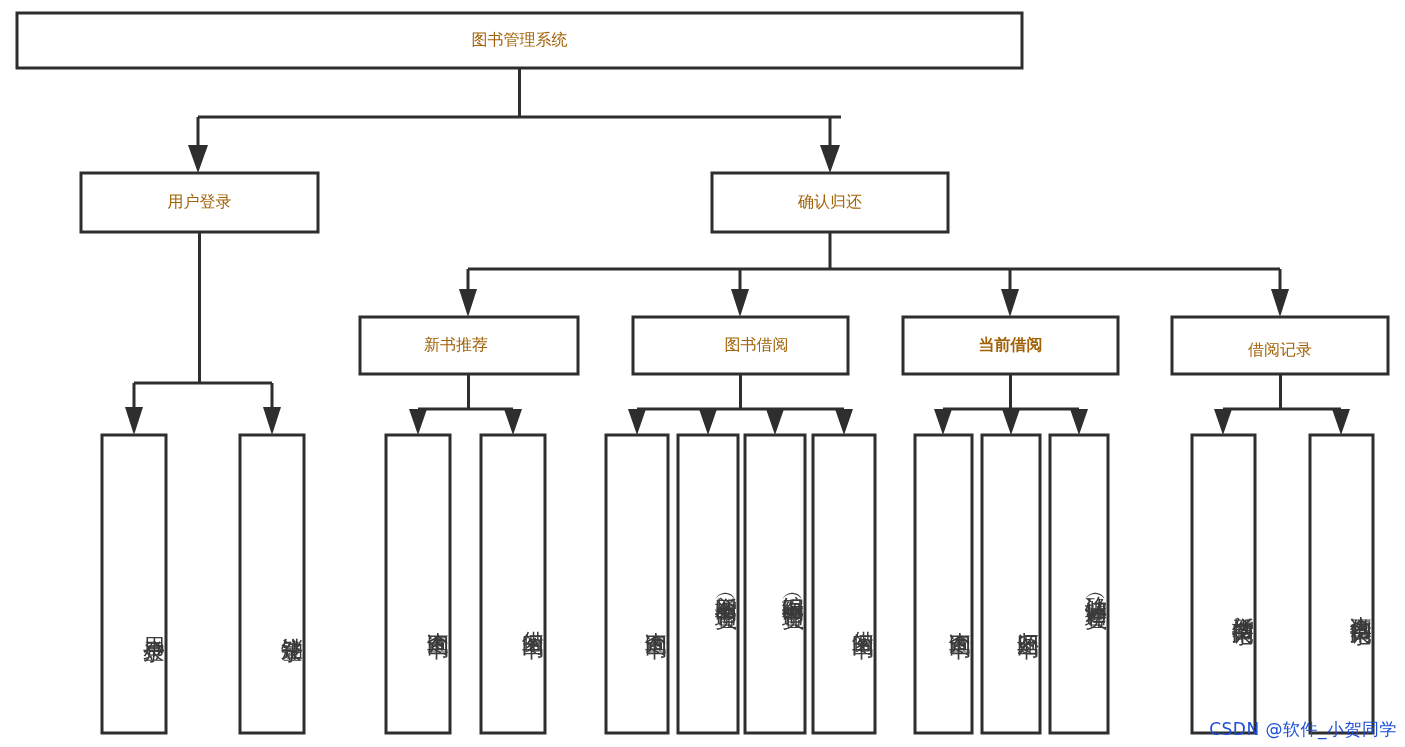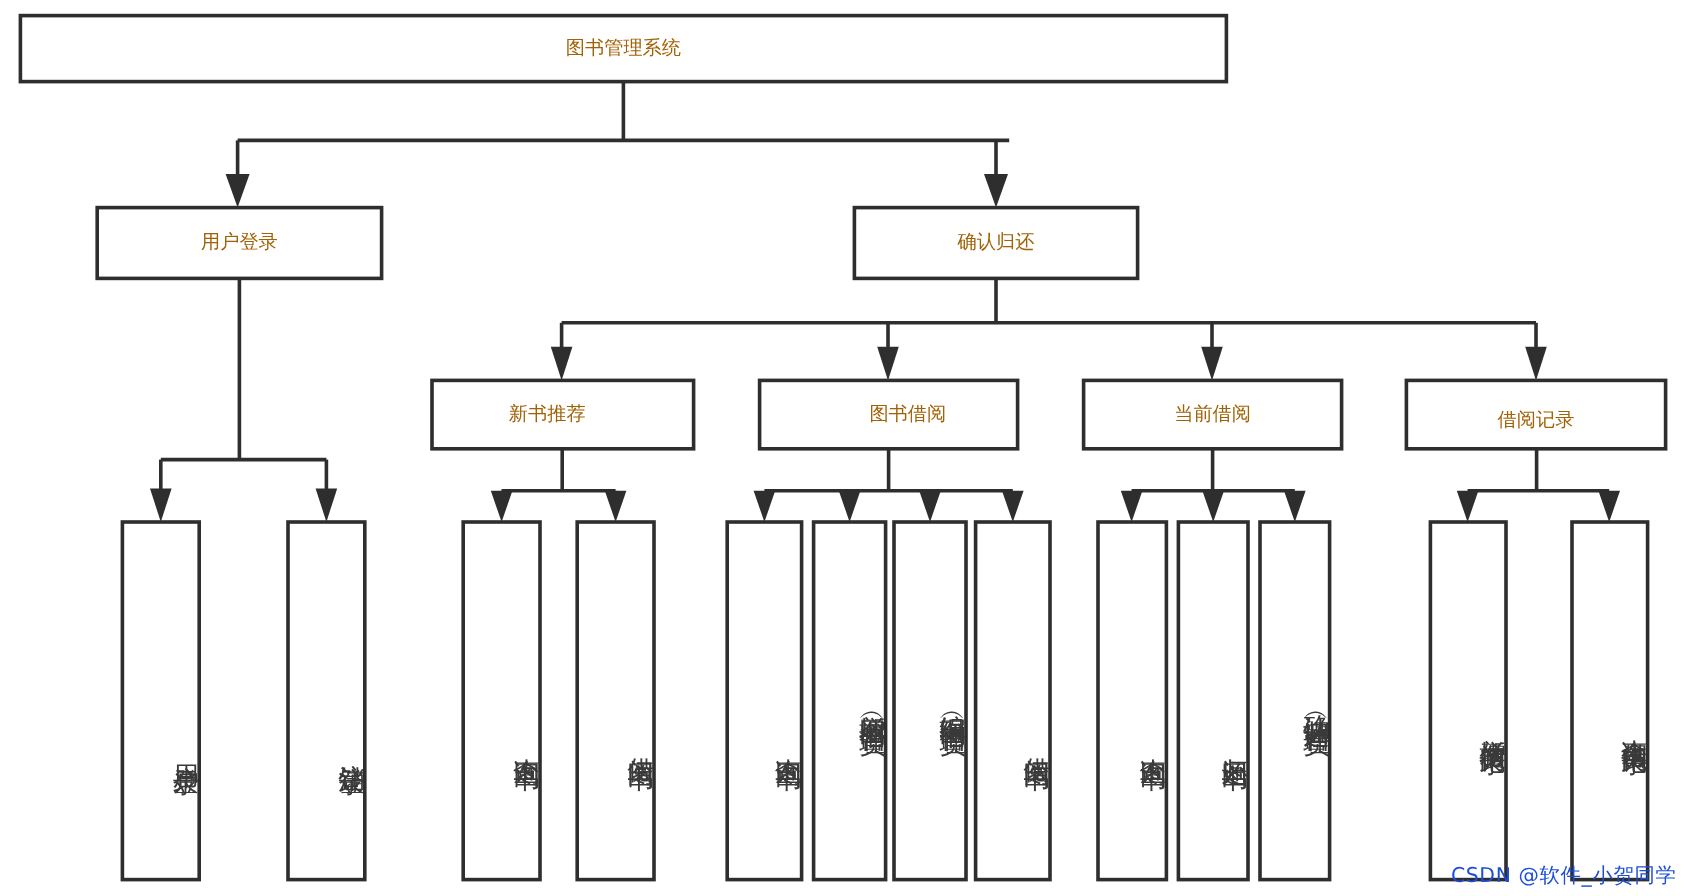--- a/index.html
+++ b/index.html
@@ -166,21 +166,21 @@
     </g>
   </svg>
 
   <div class="htext-wrap" style="left:17px; top:13px; width:1005px; height:55px;">图书管理系统</div>
 
   <div class="htext-wrap" style="left:81px; top:173px; width:237px; height:59px;">用户登录</div>
   <div class="htext-wrap" style="left:712px; top:173px; width:236px; height:59px;">确认归还</div>
 
   <div class="htext-wrap" style="left:360px; top:317px; width:192px; height:57px;">新书推荐</div>
   <div class="htext-wrap" style="left:633px; top:317px; width:215px; height:57px;margin-left:16px;">图书借阅</div>
-  <div class="htext-wrap" style="left:903px; top:317px; width:215px; height:57px;">当前借阅</div>
+  <div class="htext-wrap" style="left:903px; top:317px; width:215px; height:57px;font-weight:bold;">当前借阅</div>
   <div class="htext-wrap" style="left:1172px; top:317px; width:216px; height:67px;">借阅记录</div>
 
   <div class="vtext-wrap" style="left:102px; top:515px; width:64px; height:215px;">用户登录</div>
   <div class="vtext-wrap" style="left:240px; top:515px; width:64px; height:215px;">注销登录</div>
   <div class="vtext-wrap" style="left:386px; top:508px; width:64px; height:220px;">查询图书</div>
   <div class="vtext-wrap" style="left:481px; top:508px; width:64px; height:220px;">借阅图书</div>
   <div class="vtext-wrap" style="left:606px; top:508px; width:62px; height:220px;">查询图书</div>
   <div class="vtext-wrap" style="left:678px; top:443px; width:60px; height:288px;">新增图书（管理员）</div>
   <div class="vtext-wrap" style="left:745px; top:443px; width:60px; height:288px;">编辑图书（管理员）</div>
   <div class="vtext-wrap" style="left:813px; top:508px; width:62px; height:220px;">借阅图书</div>

